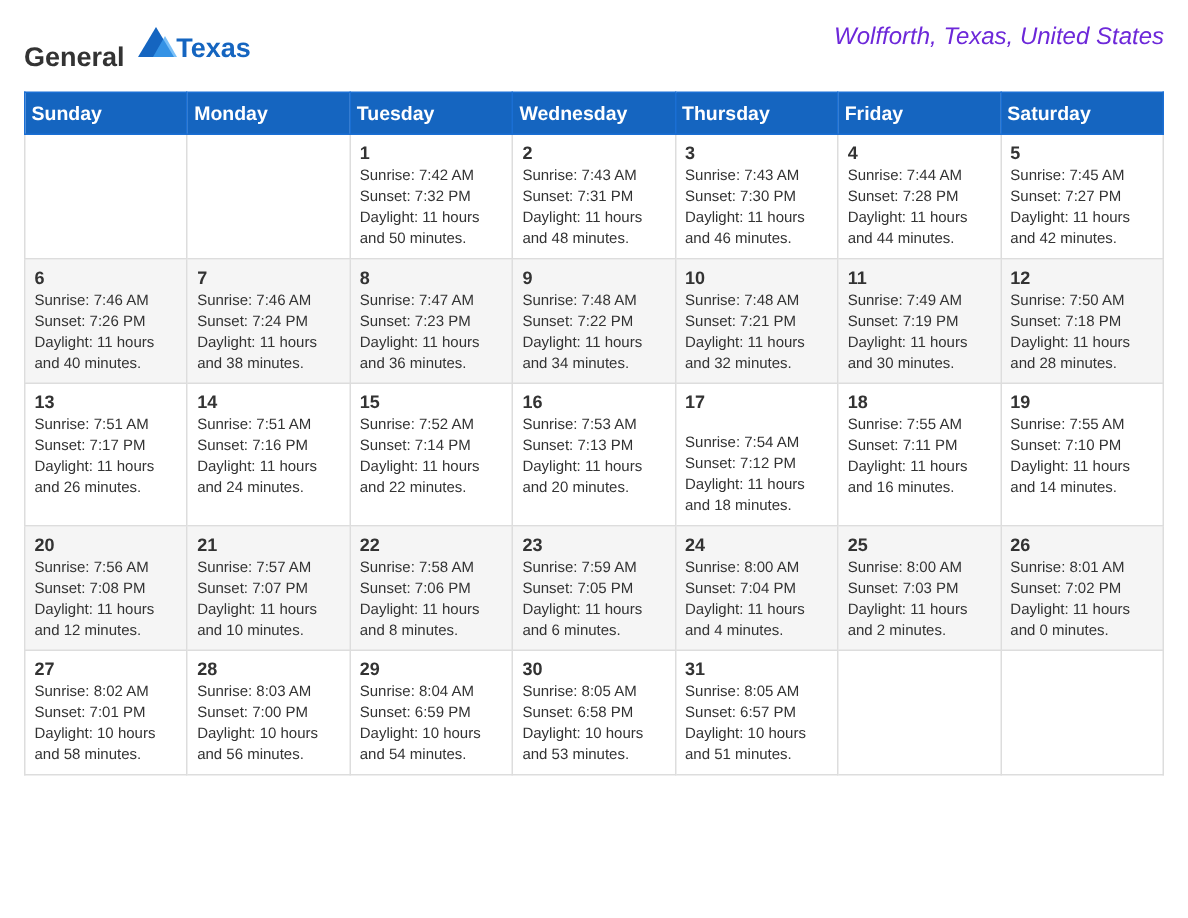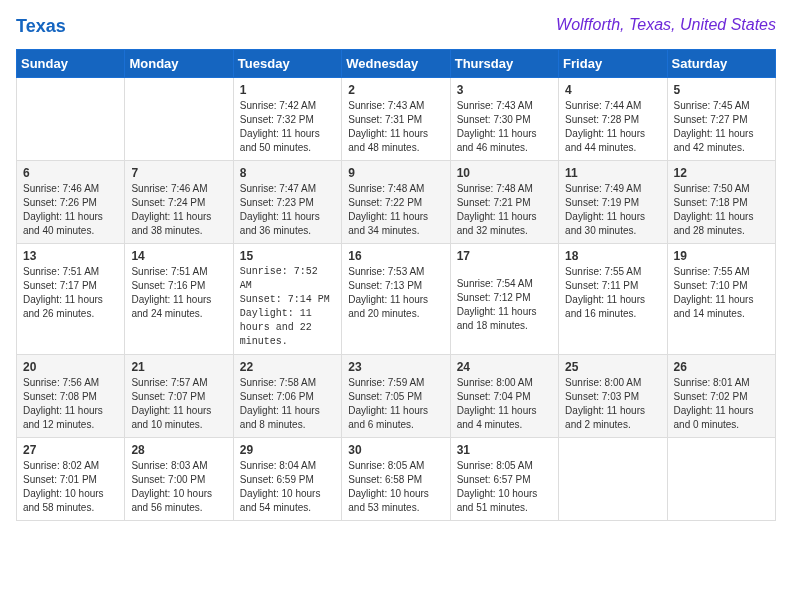--- a/index.html
+++ b/index.html
@@ -86,20 +86,27 @@
     }
     .empty-cell {
       background: #f9f9f9;
     }
   </style>
 </head>
 <body>
 
 <div class="header-area">
   <div class="logo">
+    <div>
+      <span class="logo-text-general">General</span>
+      <svg class="logo-icon" viewBox="0 0 28 28">
+        <polygon points="14,2 26,22 2,22" fill="#1565c0"></polygon>
+        <polygon points="20,8 28,22 12,22" fill="#42a5f5" opacity="0.7"></polygon>
+      </svg>
+    </div>
     <span class="logo-text-blue">Texas</span>
   </div>
   <div class="title-area">
     <div class="location-title">Wolfforth, Texas, United States</div>
   </div>
 </div>
 
 <table class="calendar">
   <thead>
     <tr>
@@ -199,21 +206,21 @@
 Daylight: 11 hours and 26 minutes.</div>
         </td>
         <td>
           <div class="day-number">14</div>
           <div class="day-info" style="white-space: pre-line;">Sunrise: 7:51 AM
 Sunset: 7:16 PM
 Daylight: 11 hours and 24 minutes.</div>
         </td>
         <td>
           <div class="day-number">15</div>
-          <div class="day-info" style="white-space: pre-line; font-family: Liberation Mono, monospace;">Sunrise: 7:52 AM
+          <div class="day-info" style="white-space: pre-line;">Sunrise: 7:52 AM
 Sunset: 7:14 PM
 Daylight: 11 hours and 22 minutes.</div>
         </td>
         <td>
           <div class="day-number">16</div>
           <div class="day-info" style="white-space: pre-line;">Sunrise: 7:53 AM
 Sunset: 7:13 PM
 Daylight: 11 hours and 20 minutes.</div>
         </td>
         <td>

